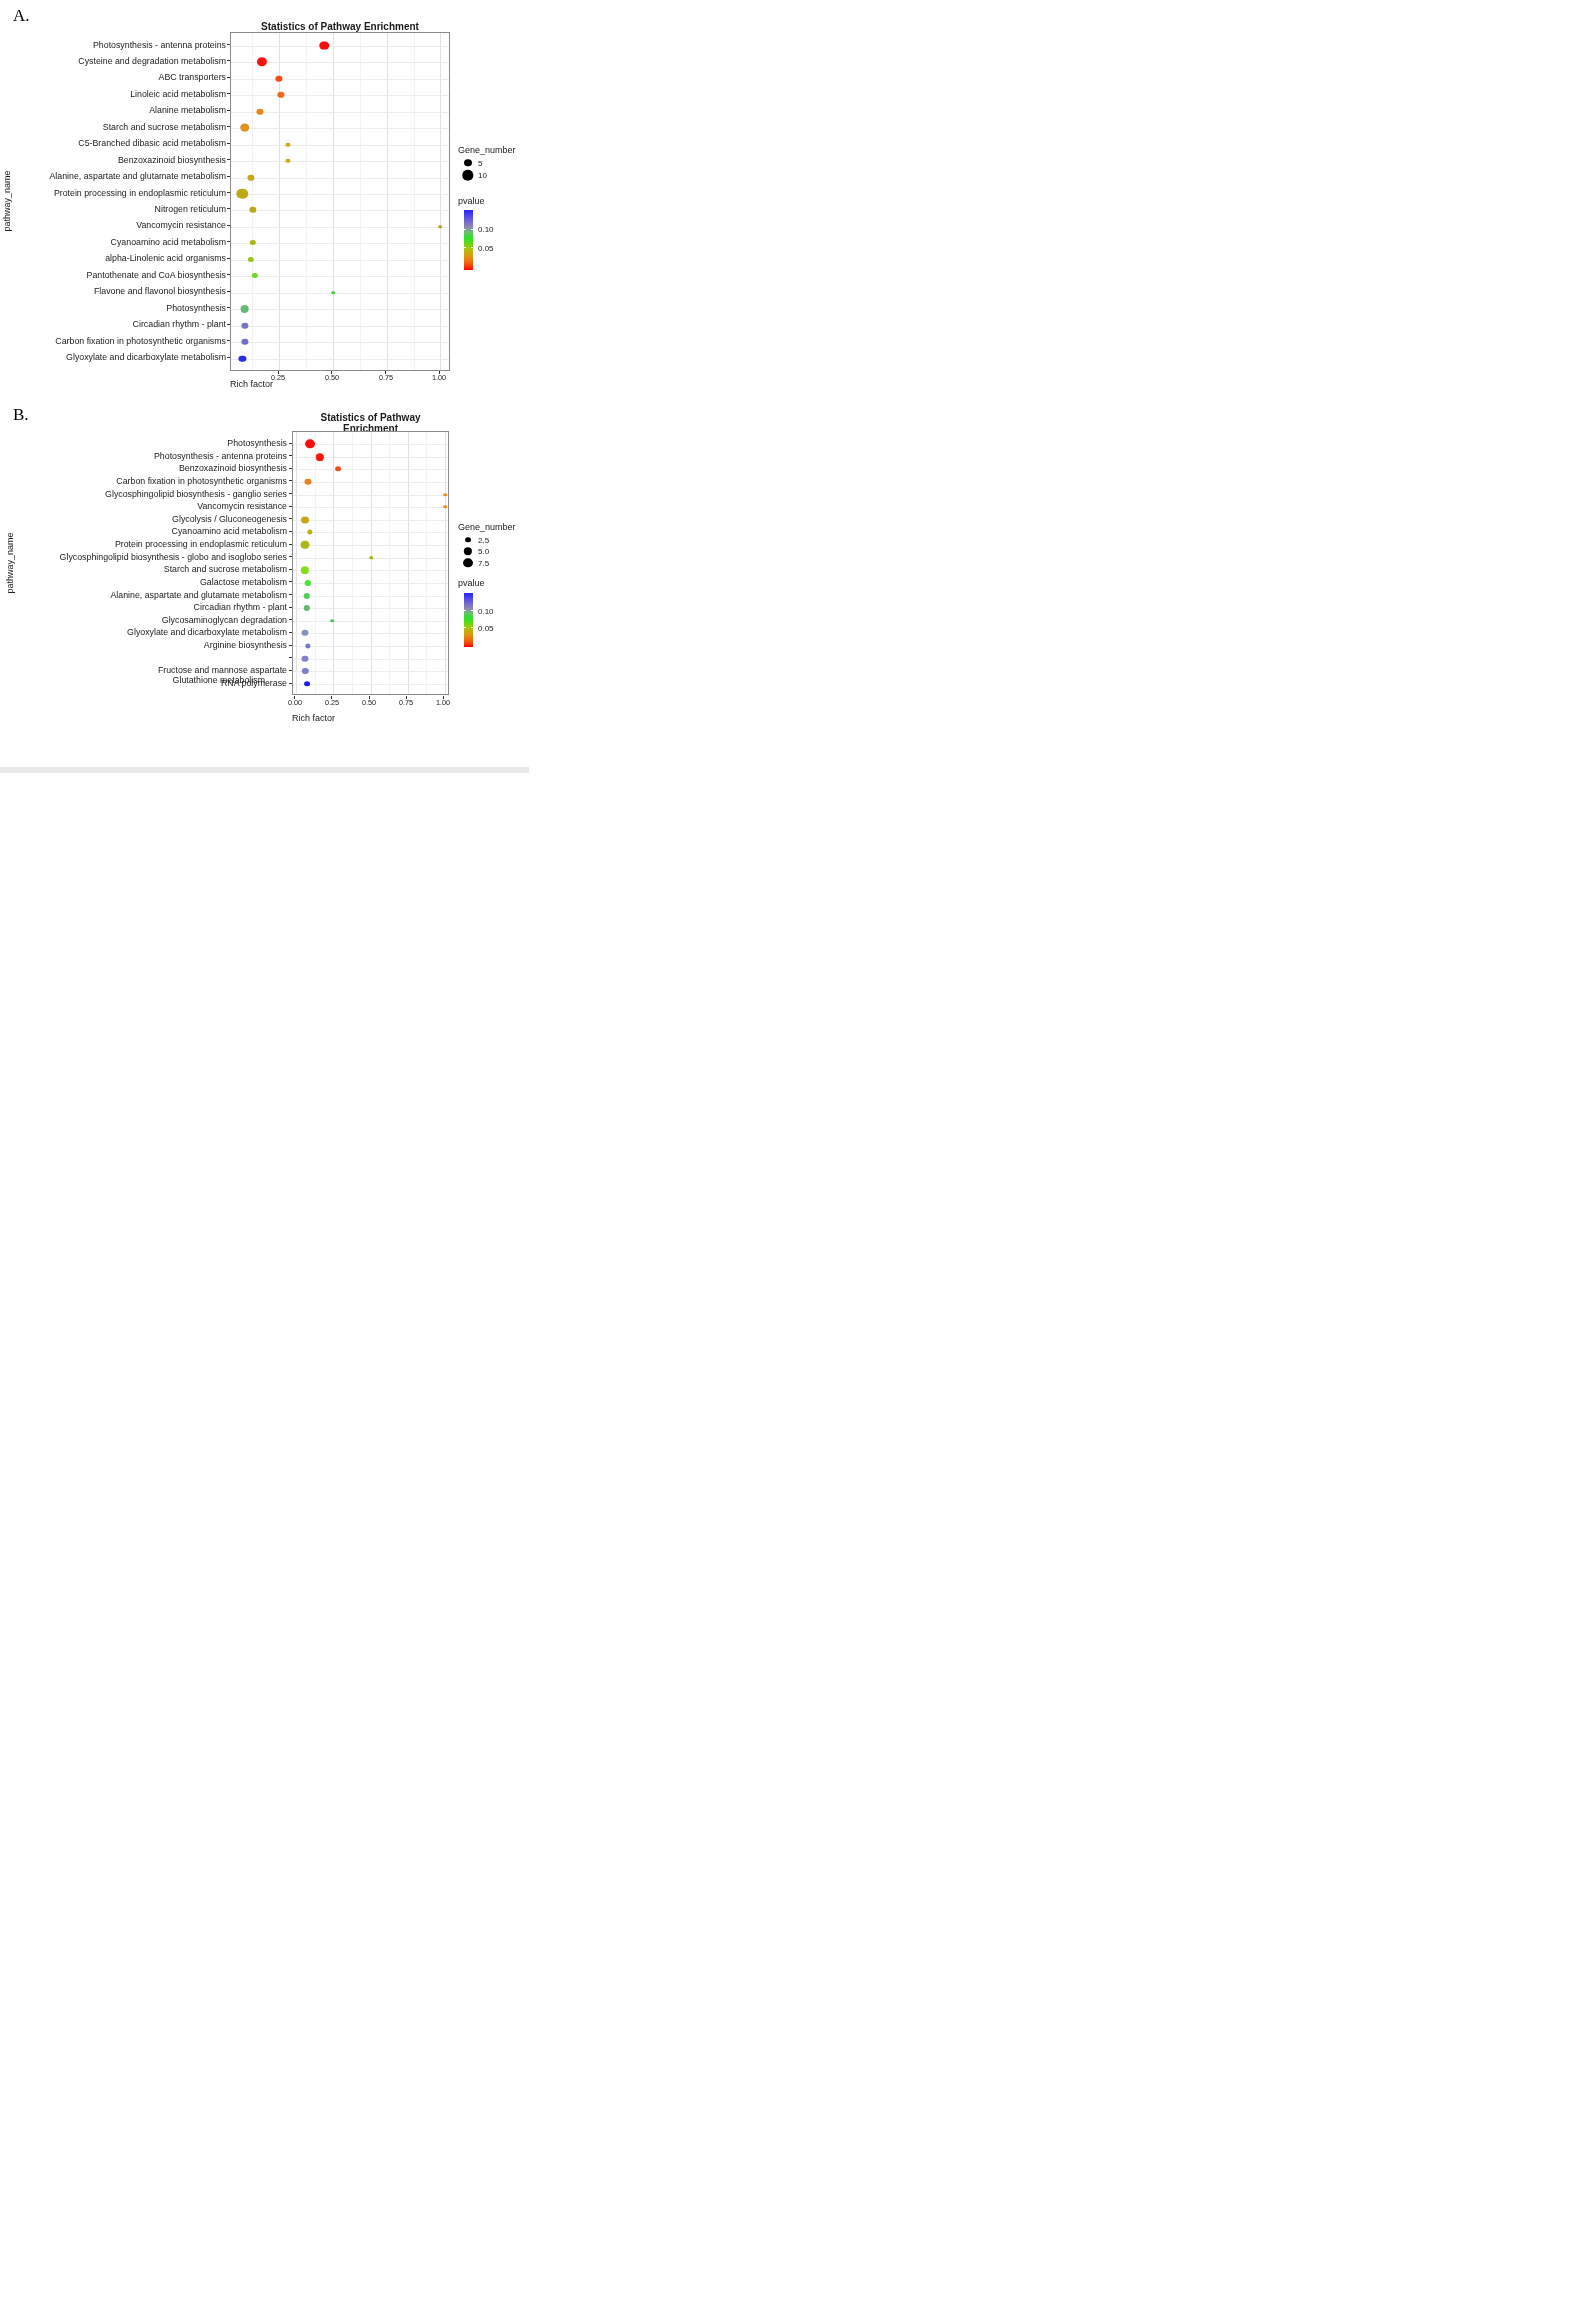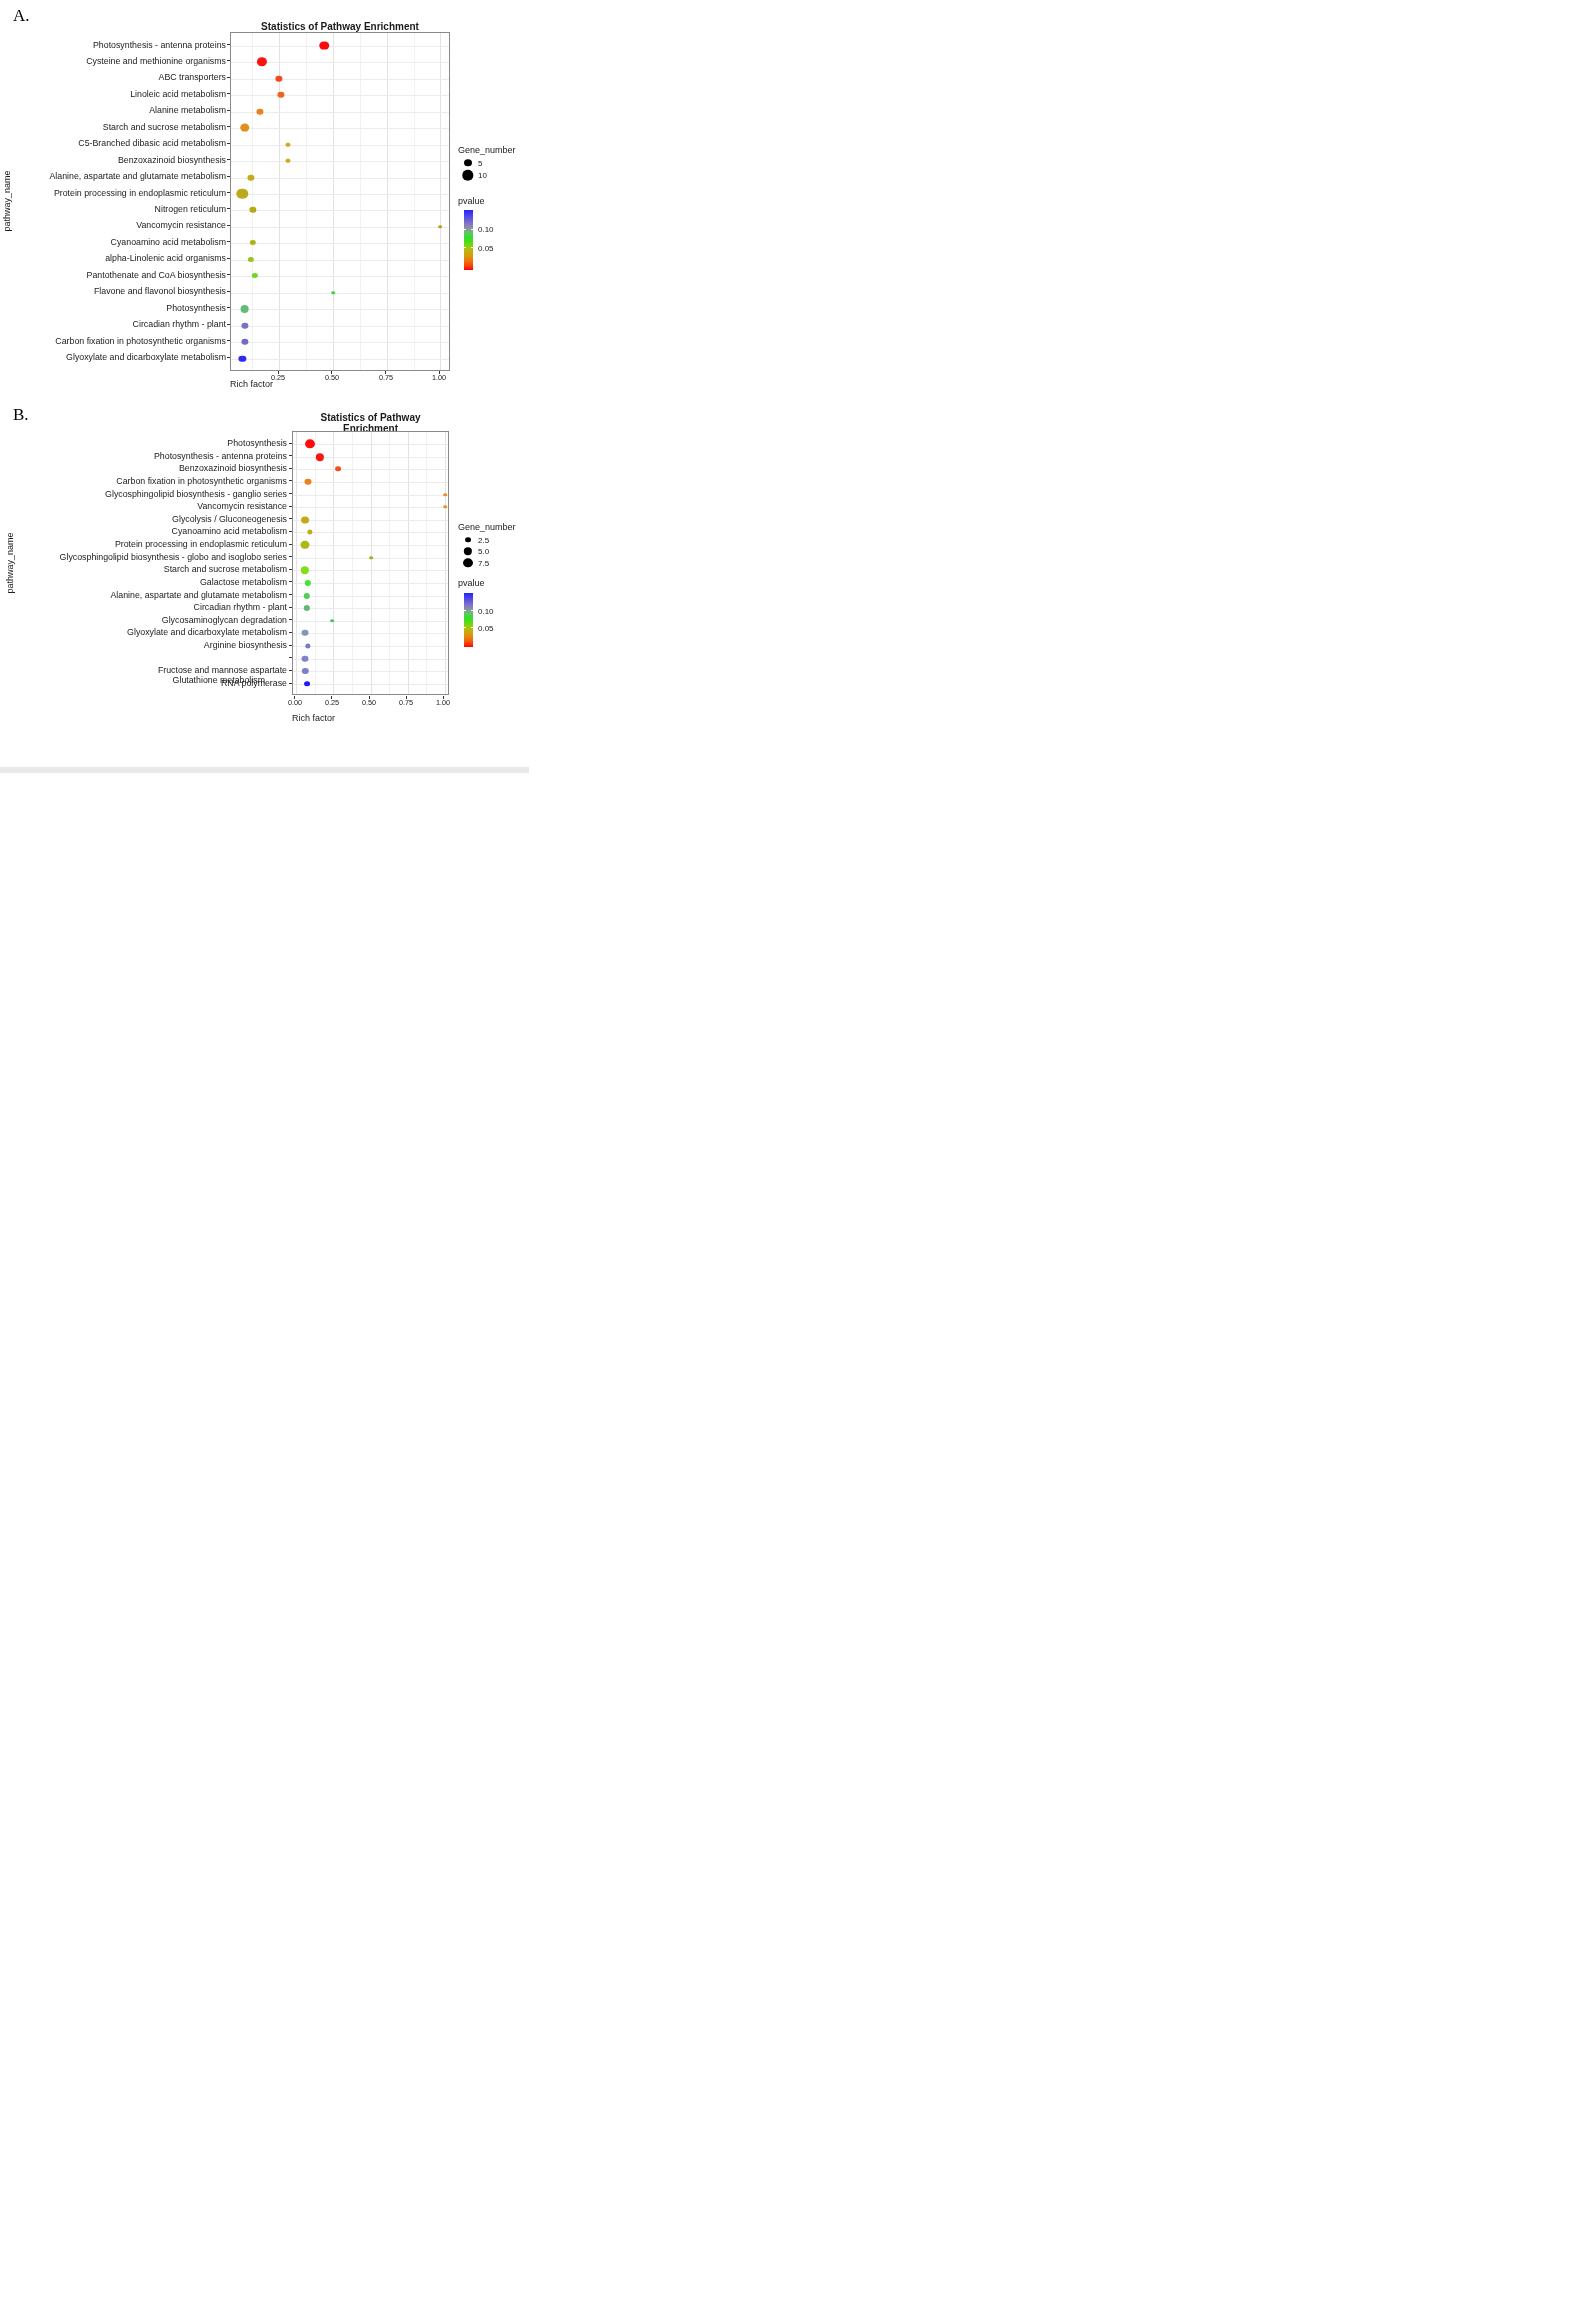--- a/index.html
+++ b/index.html
@@ -102,21 +102,21 @@
         <div class="bubble" title="Pantothenate and CoA biosynthesis" style="width: 6.3px; height: 5.8px; left: 24px; top: 243px; background: rgb(111, 211, 29);"></div>
         <div class="bubble" title="Flavone and flavonol biosynthesis" style="width: 3.6px; height: 3.3px; left: 102px; top: 260px; background: rgb(62, 205, 62);"></div>
         <div class="bubble" title="Photosynthesis" style="width: 8.8px; height: 8px; left: 13.6px; top: 276px; background: rgb(93, 184, 115);"></div>
         <div class="bubble" title="Circadian rhythm - plant" style="width: 7.2px; height: 6.6px; left: 13.6px; top: 293px; background: rgb(110, 110, 195);"></div>
         <div class="bubble" title="Carbon fixation in photosynthetic organisms" style="width: 7.2px; height: 6.6px; left: 13.6px; top: 309px; background: rgb(106, 102, 198);"></div>
         <div class="bubble" title="Glyoxylate and dicarboxylate metabolism" style="width: 7.2px; height: 6.6px; left: 11.4px; top: 326px; background: rgb(35, 35, 236);"></div>
       </div>
     <div id="deco-A">
         <div class="pathway-label" style="left: 0px; width: 226px; top: 45px;">Photosynthesis - antenna proteins</div>
         <div class="tick tick-y" style="left: 227px; top: 44px;"></div>
-        <div class="pathway-label" style="left: 0px; width: 226px; top: 61px;">Cysteine and methionine organisms</div>
+        <div class="pathway-label" style="left: 0px; width: 226px; top: 61px;">Cysteine and degradation metabolism</div>
         <div class="tick tick-y" style="left: 227px; top: 60px;"></div>
         <div class="pathway-label" style="left: 0px; width: 226px; top: 77px;">ABC transporters</div>
         <div class="tick tick-y" style="left: 227px; top: 77px;"></div>
         <div class="pathway-label" style="left: 0px; width: 226px; top: 94px;">Linoleic acid metabolism</div>
         <div class="tick tick-y" style="left: 227px; top: 93px;"></div>
         <div class="pathway-label" style="left: 0px; width: 226px; top: 110px;">Alanine metabolism</div>
         <div class="tick tick-y" style="left: 227px; top: 110px;"></div>
         <div class="pathway-label" style="left: 0px; width: 226px; top: 127px;">Starch and sucrose metabolism</div>
         <div class="tick tick-y" style="left: 227px; top: 126px;"></div>
         <div class="pathway-label" style="left: 0px; width: 226px; top: 143px;">C5-Branched dibasic acid metabolism</div>

